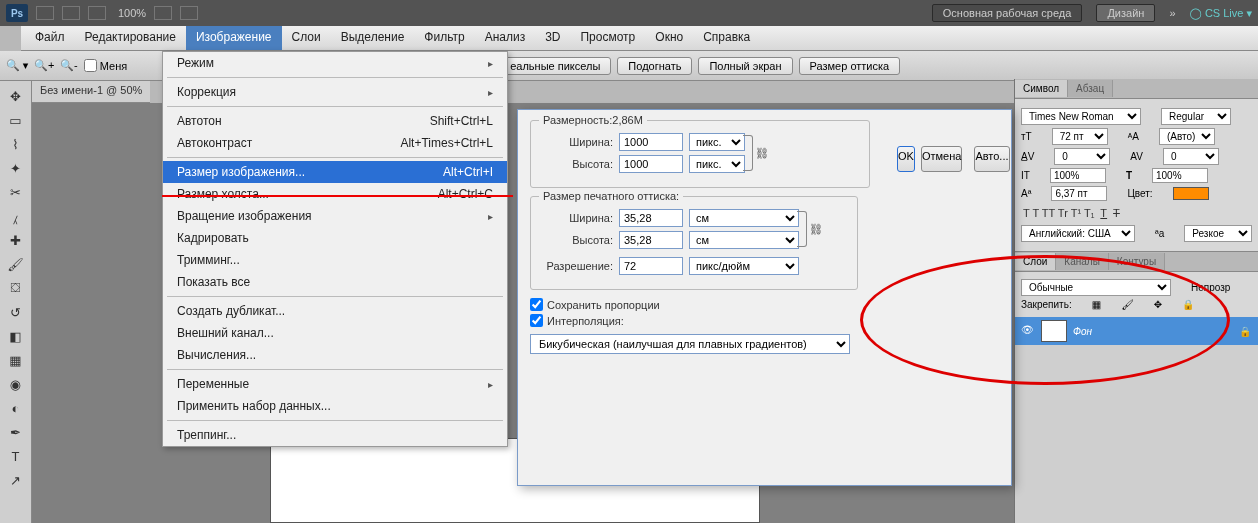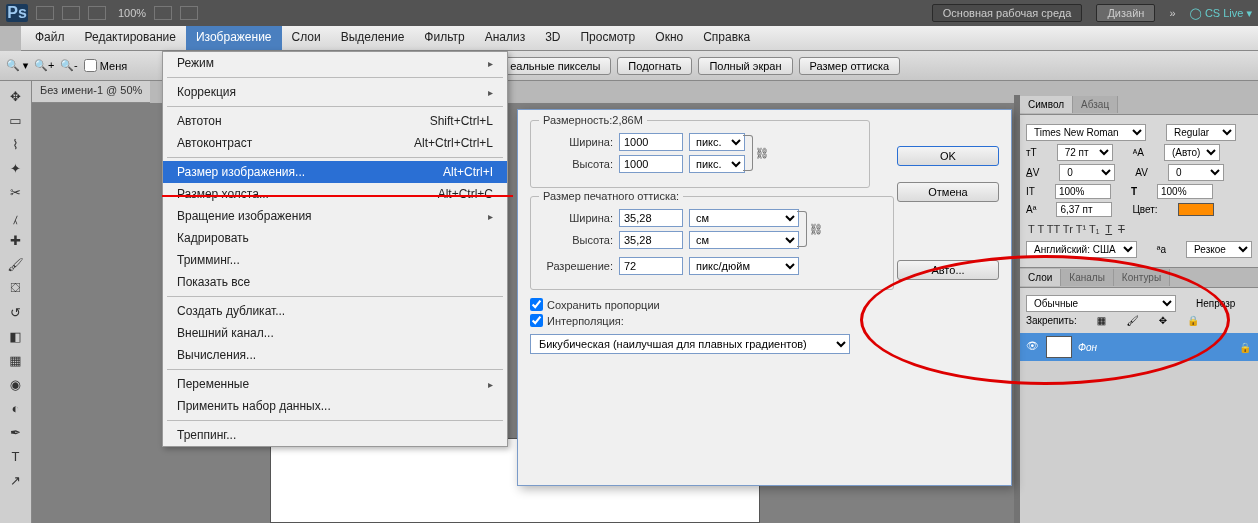--- a/index.html
+++ b/index.html
@@ -1,18 +1,18 @@
 <!DOCTYPE html>
 <html><head>
 <meta charset="utf-8">
 <style>
   * { box-sizing: border-box; margin: 0; padding: 0; font-family: Tahoma, Arial, sans-serif; }
   body { width: 1258px; height: 523px; background: #b8b8b8; overflow: hidden; position: relative; font-size: 11px; }
   .topbar { height: 26px; background: #535353; display: flex; align-items: center; padding: 0 6px; color: #aaa; gap: 8px; }
-  .ps-logo { width: 22px; height: 18px; background: #1a3a5c; color: #9dc8ef; font-weight: bold; font-size: 16px; display: flex; align-items: center; justify-content: center; border-radius: 2px; }
+  .ps-logo { width: 22px; height: 18px; background: #1a3a5c; color: #9dc8ef; font-weight: bold; font-size: 10px; display: flex; align-items: center; justify-content: center; border-radius: 2px; }
   .topbar .zoom { color: #ccc; font-size: 11px; margin-left: 4px; }
   .topbar .right { margin-left: auto; display: flex; align-items: center; gap: 14px; }
   .top-btn { background: #4a4a4a; border: 1px solid #2a2a2a; color: #ccc; padding: 2px 10px; font-size: 11px; border-radius: 2px; }
   .top-btn.active { background: #6a6a6a; }
   .cslive { color: #6cc; font-size: 11px; }
   .menubar { height: 25px; background: linear-gradient(#f0f0f0,#d8d8d8); display: flex; padding: 0 4px; gap: 0; border-bottom: 1px solid #888; margin-left: 21px; }
   .menubar span { padding: 4px 10px; font-size: 12px; color: #222; }
   .menubar span.open { background: #4a7fbf; color: #fff; }
   .optionsbar { height: 30px; background: linear-gradient(#e0e0e0,#c8c8c8); display: flex; align-items: center; padding: 0 6px; gap: 6px; border-bottom: 1px solid #888; }
   .opt-btn { background: linear-gradient(#f4f4f4,#dcdcdc); border: 1px solid #888; border-radius: 3px; padding: 2px 10px; font-size: 11px; }
@@ -32,28 +32,28 @@
   .dialog .titlebar { height: 26px; background: linear-gradient(#fdfdfd,#e4ecf7); display: flex; align-items: center; padding: 0 8px; border-bottom: 1px solid #b5c5da; position: relative; }
   .dialog .titlebar .ttl { font-size: 12px; color: #333; }
   .dialog .closebtn { position: absolute; right: 6px; top: 3px; width: 36px; height: 18px; background: linear-gradient(#e27070,#c03030); border: 1px solid #802020; border-radius: 3px; color: #fff; font-size: 10px; display: flex; align-items: center; justify-content: center; }
   .dialog .body { padding: 10px 12px; font-size: 11px; color: #333; }
   .fieldset { border: 1px solid #bbb; border-radius: 3px; padding: 8px 10px 10px; margin-bottom: 8px; position: relative; }
   .fieldset .legend { position: absolute; top: -7px; left: 8px; background: #f0f0f0; padding: 0 4px; font-size: 11px; display: flex; }
   .formrow { display: flex; align-items: center; gap: 6px; margin: 4px 0; }
   .formrow label { width: 72px; text-align: right; }
   .formrow input[type=text] { width: 64px; border: 1px solid #7a9bc9; padding: 2px 4px; font-size: 11px; }
   .formrow select { width: 110px; border: 1px solid #7a9bc9; padding: 1px 2px; font-size: 11px; background: #fff; }
-  .dlg-btns { position: absolute; right: 12px; top: 36px; width: 102px; display: flex; flex-direction: column; gap: 16px; }
+  .dlg-btns { position: absolute; right: 12px; top: 36px; width: 102px; display: flex; flex-direction: row; gap: 6px; }
   .dlg-btn { background: linear-gradient(#f4f4f4,#dcdcdc); border: 1px solid #888; border-radius: 3px; padding: 3px 0; text-align: center; font-size: 11px; }
   .dlg-btn.default { border: 1px solid #2a6fd4; }
   .link { width: 10px; height: 36px; border: 1px solid #888; border-left: none; border-radius: 0 3px 3px 0; margin-left: -2px; }
   .chk-row { display: flex; align-items: center; gap: 4px; margin: 3px 0; font-size: 11px; }
   .dialog .interp { width: 320px; border: 1px solid #7a9bc9; padding: 2px 4px; font-size: 11px; background: #fff; margin-top: 4px; }
   .redcircle { position: absolute; z-index: 61; border: 3px solid #d00; border-radius: 50%; pointer-events: none; }
-  .panels { position: absolute; right: 0; top: 95px; width: 244px; bottom: 0; background: #cfcfcf; border-left: 6px solid #737373; font-size: 10px; }
+  .panels { position: absolute; right: 0; top: 79px; width: 244px; bottom: 0; background: #cfcfcf; border-left: 1px solid #737373; font-size: 10px; }
   .panel-tabs { height: 20px; background: #b8b8b8; display: flex; align-items: center; border-bottom: 1px solid #888; }
   .panel-tabs span { padding: 3px 8px; font-size: 10px; background: #cfcfcf; border-right: 1px solid #999; }
   .panel-tabs span.inactive { background: #b0b0b0; color: #555; }
   .char-panel { padding: 6px; background: #d8d8d8; }
   .char-row { display: flex; align-items: center; gap: 20px; margin: 3px 0; }
   .char-row select, .char-row input { border: 1px solid #999; font-size: 10px; padding: 1px 3px; background: #fff; }
   .char-row .w60 { width: 56px; }
   .char-icons { display: flex; gap: 6px; margin: 6px 2px; font-size: 11px; color: #333; }
   .color-swatch { width: 36px; height: 13px; background: #ff8c00; border: 1px solid #555; display: inline-block; vertical-align: middle; }
   .layers-panel { border-top: 1px solid #888; }
@@ -146,21 +146,21 @@
       <span>Коррекция</span>
       <span></span>
     </div>
   <div class="sep"></div>
   <div class="row">
       <span>Автотон</span>
       <span>Shift+Ctrl+L</span>
     </div>
   <div class="row">
       <span>Автоконтраст</span>
-      <span>Alt+Ctrl+Ctrl+L</span>
+      <span>Alt+Times+Ctrl+L</span>
     </div>
   <div class="sep"></div>
   <div class="row sel">
       <span>Размер изображения...</span>
       <span>Alt+Ctrl+I</span>
     </div>
   <div class="row">
       <span>Размер холста...</span>
       <span>Alt+Ctrl+C</span>
     </div>
@@ -219,21 +219,21 @@
           <div class="formrow">
               <label>Высота:</label>
               <input type="text" value="1000" style="">
               <select style="width:56px"><option>пикс.</option></select>
             </div>
         </div>
         <div class="link"></div>
         <span style="margin-left:2px">⛓</span>
       </div>
     </div>
-    <div class="fieldset" style="width:364px">
+    <div class="fieldset" style="width:328px">
       <div class="legend">
           <span>Размер печатного оттиска:</span>
         </div>
       <div style="display:flex;align-items:center">
         <div>
           <div class="formrow">
               <label>Ширина:</label>
               <input type="text" value="35,28" style="">
               <select><option>см</option></select>
             </div>

